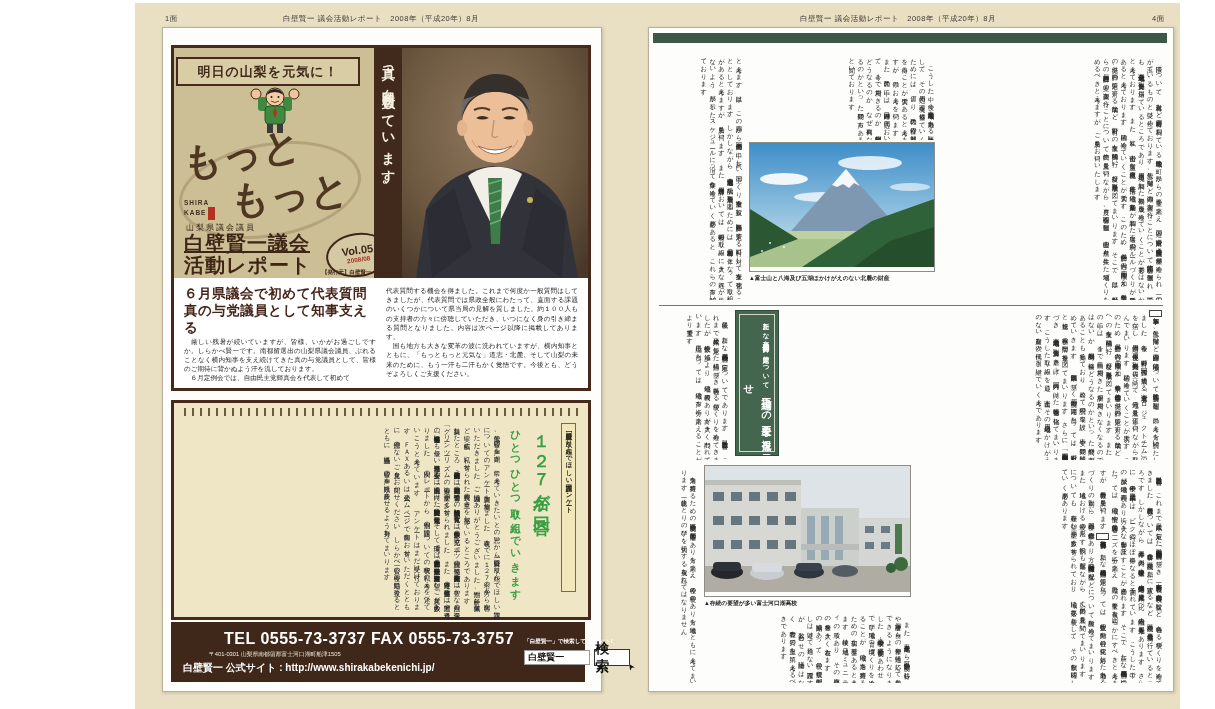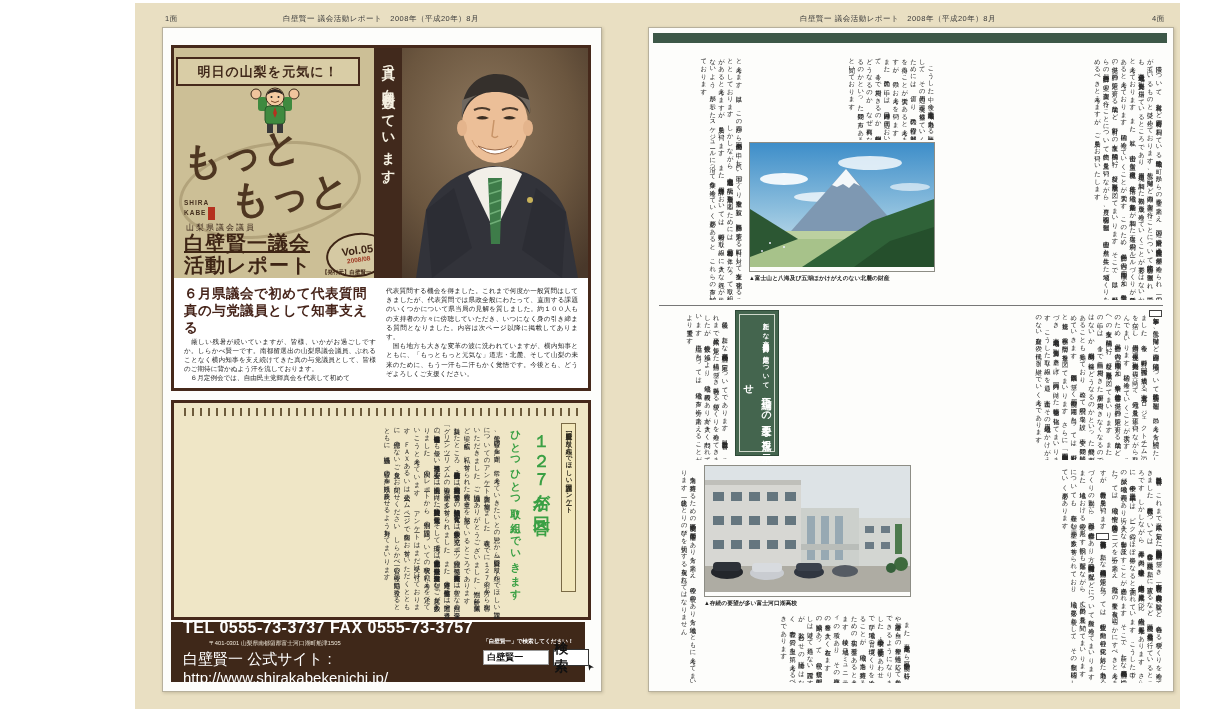--- a/index.html
+++ b/index.html
@@ -44,23 +44,23 @@
     background:repeating-linear-gradient(90deg,transparent 0 2px,#6e5c3c 2px 4px,transparent 4px 8px);border-radius:2px;}
   .nbflow{position:absolute;left:12px;right:12px;top:20px;bottom:10px;writing-mode:vertical-rl;}
   .nblabel{display:block;background:#f2e7bb;border:1px solid #7a6a45;padding:4px 2px;font-size:6.5px;font-weight:900;color:#2e2a1e;margin-left:8px;height:92%;box-sizing:border-box;}
   .nbg1{display:block;font-size:17px;font-weight:900;color:#3aa044;letter-spacing:2px;margin-left:7px;}
   .nbg2{display:block;font-size:10.5px;font-weight:900;color:#3aa044;letter-spacing:1px;margin-left:7px;}
   .nbbody{display:block;font-size:6.5px;line-height:10px;color:#222;text-align:justify;}
 
   .contactbar{position:absolute;left:8px;top:594px;width:414px;height:60px;background:#3f2819;color:#fff;
     display:flex;align-items:center;padding:5px 12px;box-sizing:border-box;gap:10px;}
   .cleft{flex:1;}
-  .ctel{font-size:16px;font-weight:900;letter-spacing:.5px;white-space:nowrap;}
+  .ctel{font-size:16px;font-weight:900;letter-spacing:.5px;white-space:nowrap;margin-left:41px;}
   .caddr{font-size:5.8px;margin:2px 0 2px 26px;color:#efe8da;}
-  .csite{font-size:15px;font-weight:400;}
+  .csite{font-size:10px;font-weight:700;}
   .cright{width:116px;}
   .cnote{font-size:5.6px;font-weight:900;margin-bottom:3px;white-space:nowrap;}
   .csearchrow{display:flex;gap:4px;align-items:center;position:relative;}
   .csearch{width:66px;height:15px;border:1px solid #999;background:#fff;color:#111;font-size:9px;font-weight:900;padding:0 3px;box-sizing:border-box;font-family:inherit;}
   .cbtn{width:34px;height:15px;background:#fff;border:1px solid #333;color:#111;font-size:14px;font-weight:900;display:flex;align-items:center;justify-content:center;letter-spacing:2px;cursor:pointer;}
   .cursorarrow{position:absolute;right:-4px;bottom:-6px;font-size:9px;color:#111;transform:rotate(-125deg);text-shadow:0 0 1px #fff;}
 
   
   .greenbar{position:absolute;left:4px;top:5px;width:514px;height:10px;background:#3d5848;}
   .vbody{writing-mode:vertical-rl;font-size:6.3px;line-height:8.8px;color:#262626;text-align:justify;letter-spacing:.3px;overflow:hidden;}

